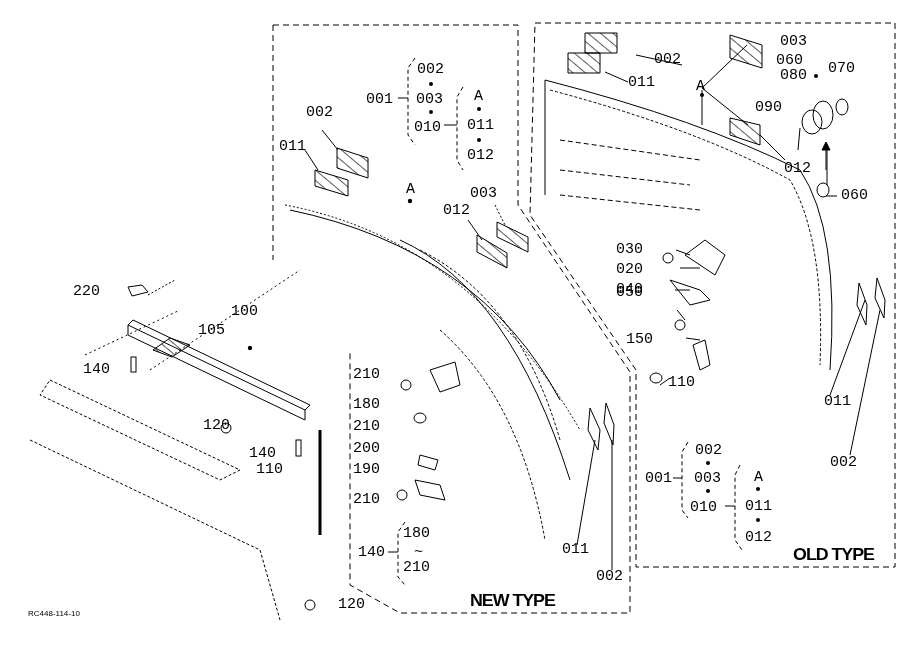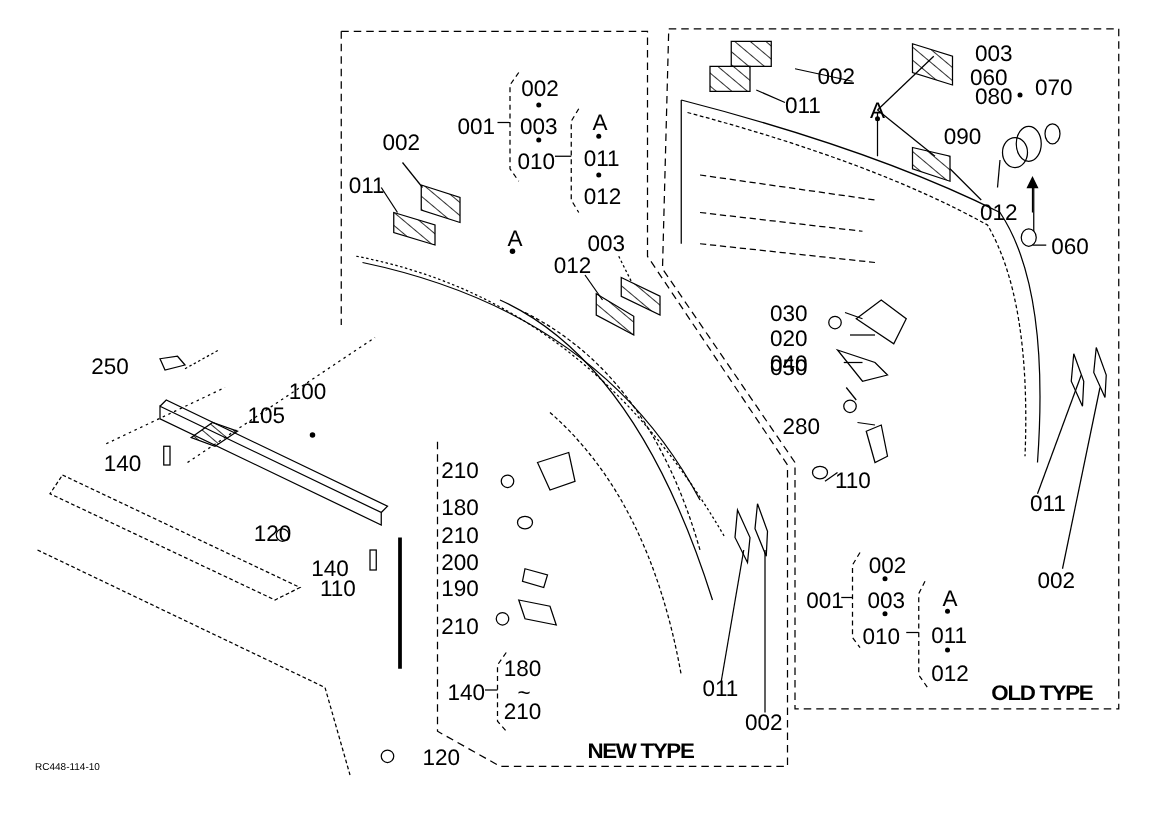--- a/index.html
+++ b/index.html
@@ -1,18 +1,18 @@
 <!DOCTYPE html>
 <html><head>
 <meta charset="utf-8">
 <style>
   html, body { margin:0; padding:0; background:#ffffff; }
   #stage { position:relative; width:919px; height:667px; overflow:hidden; background:#fff; font-family:"Liberation Sans", sans-serif; }
   #stage svg { position:absolute; left:0; top:0; }
-  .lbl { position:absolute; font-family:Liberation Sans, sans-serif; font-size:18px; color:#000; line-height:1; white-space:nowrap; }
+  .lbl { position:absolute; font-family:Liberation Mono, monospace; font-size:15px; color:#000; line-height:1; white-space:nowrap; }
   .title { position:absolute; font-family:"Liberation Sans", sans-serif; font-weight:bold; font-size:17px; letter-spacing:-1px; color:#000; transform:scaleX(1.05); }
   .code { position:absolute; font-family:"Liberation Sans", sans-serif; font-size:8px; color:#000; }
 </style>
 </head>
 <body>
 
 <div id="stage">
 <svg width="919" height="667" viewBox="0 0 919 667">
   <defs>
     <pattern id="hatch" width="8" height="8" patternUnits="userSpaceOnUse" patternTransform="rotate(-50)">
@@ -167,21 +167,21 @@
 <span class="lbl" style="left:353px;top:462px">190</span>
 <span class="lbl" style="left:353px;top:492px">210</span>
 <span class="lbl" style="left:358px;top:545px">140</span>
 <span class="lbl" style="left:403px;top:526px">180</span>
 <span class="lbl" style="left:414px;top:545px">~</span>
 <span class="lbl" style="left:403px;top:560px">210</span>
 <span class="lbl" style="left:562px;top:542px">011</span>
 <span class="lbl" style="left:596px;top:569px">002</span>
 <span class="title" style="left:472px;top:591px">NEW TYPE</span>
 
-<span class="lbl" style="left:73px;top:284px">250</span>
+<span class="lbl" style="left:73px;top:284px">220</span>
 <span class="lbl" style="left:231px;top:304px">100</span>
 <span class="lbl" style="left:198px;top:323px">105</span>
 <span class="lbl" style="left:83px;top:362px">140</span>
 <span class="lbl" style="left:203px;top:418px">120</span>
 <span class="lbl" style="left:249px;top:446px">140</span>
 <span class="lbl" style="left:256px;top:462px">110</span>
 <span class="lbl" style="left:338px;top:597px">120</span>
 <span class="code" style="left:28px;top:609px">RC448-114-10</span>
 
 <span class="lbl" style="left:654px;top:52px">002</span>
@@ -191,21 +191,21 @@
 <span class="lbl" style="left:776px;top:53px">060</span>
 <span class="lbl" style="left:828px;top:61px">070</span>
 <span class="lbl" style="left:780px;top:68px">080</span>
 <span class="lbl" style="left:755px;top:100px">090</span>
 <span class="lbl" style="left:784px;top:161px">012</span>
 <span class="lbl" style="left:841px;top:188px">060</span>
 <span class="lbl" style="left:616px;top:242px">030</span>
 <span class="lbl" style="left:616px;top:262px">020</span>
 <span class="lbl" style="left:616px;top:282px">040</span>
 <span class="lbl" style="left:616px;top:285px">050</span>
-<span class="lbl" style="left:626px;top:332px">280</span>
+<span class="lbl" style="left:626px;top:332px">150</span>
 <span class="lbl" style="left:668px;top:375px">110</span>
 <span class="lbl" style="left:824px;top:394px">011</span>
 <span class="lbl" style="left:830px;top:455px">002</span>
 <span class="lbl" style="left:645px;top:471px">001</span>
 <span class="lbl" style="left:695px;top:443px">002</span>
 <span class="lbl" style="left:694px;top:471px">003</span>
 <span class="lbl" style="left:690px;top:500px">010</span>
 <span class="lbl" style="left:754px;top:470px">A</span>
 <span class="lbl" style="left:745px;top:499px">011</span>
 <span class="lbl" style="left:745px;top:530px">012</span>

